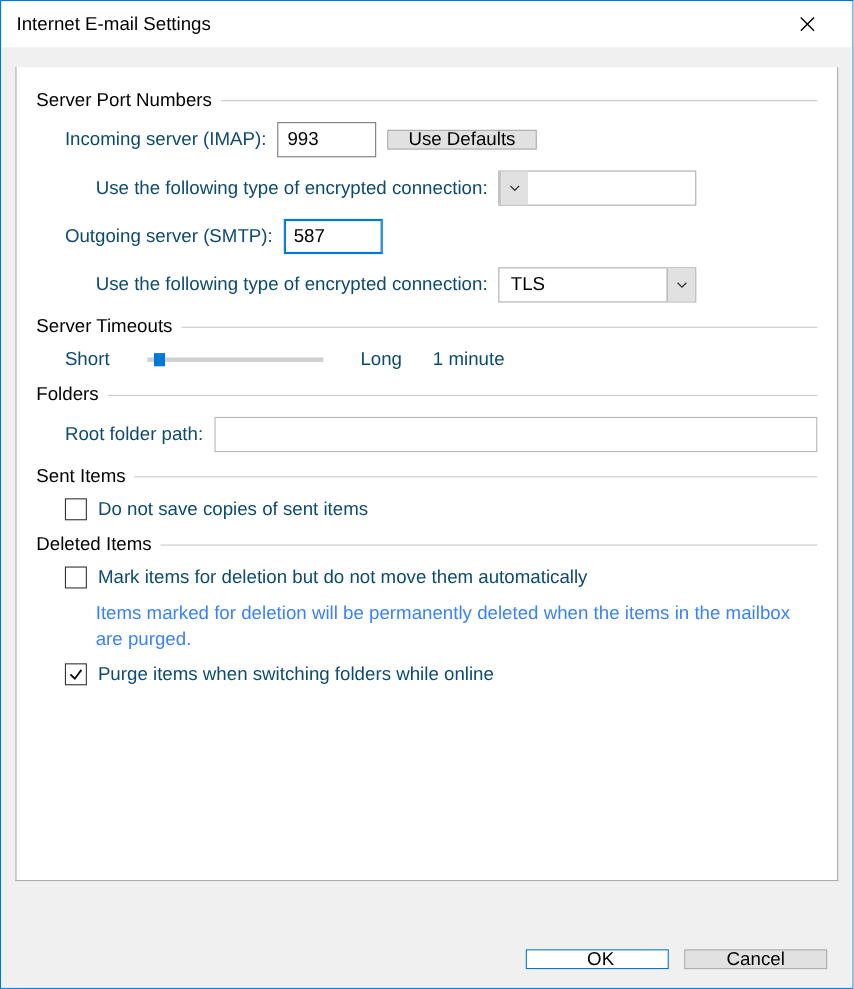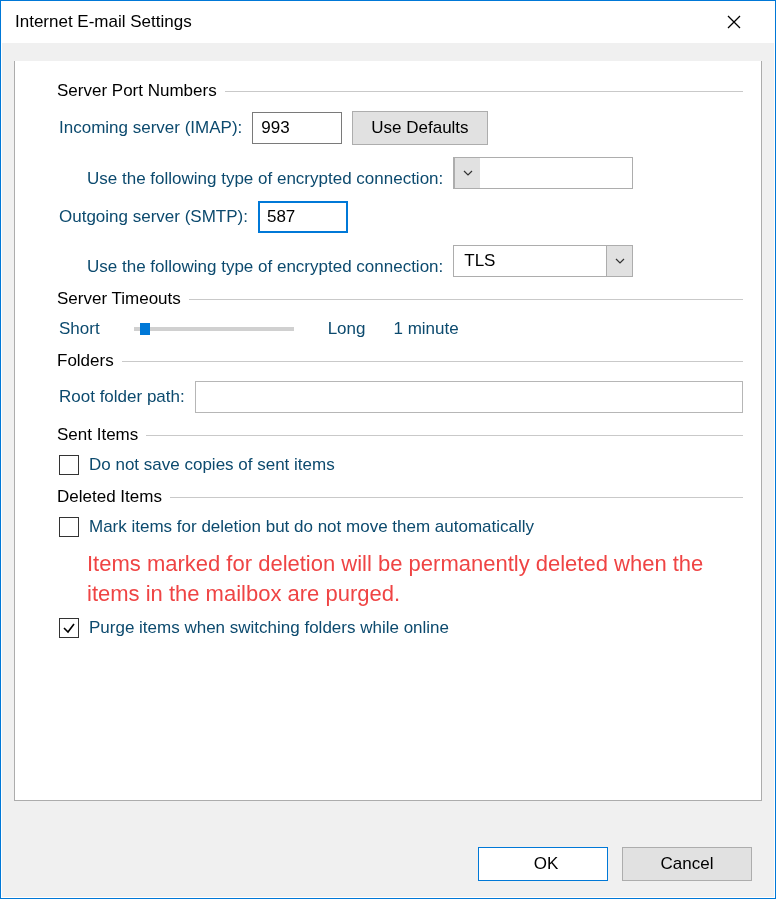--- a/index.html
+++ b/index.html
@@ -12,47 +12,47 @@
 .client { background: #f0f0f0; position: absolute; left: 1px; right: 1px; top: 42px; bottom: 1px; }
 
 .tabs-wrap { padding: 18px 12px 0 12px; }
 .tabs { display: flex; align-items: flex-end; height: 36px; position: relative; }
 .tabs::after { content:""; position:absolute; left:0; right:0; bottom:0; height:1px; background:#acacac; z-index:0;}
 .tab { padding: 6px 18px 6px 18px; font-size: 17px; color:#000; background:#f0f0f0; border:1px solid transparent; border-bottom:none; position:relative; z-index:1; cursor:pointer;}
 .tab.active { background:#fff; border:1px solid #acacac; border-bottom:1px solid #fff; z-index:2;}
 .tabpanel { background:#fff; border:1px solid #acacac; border-top:none; padding: 14px 18px 18px 18px; height: 740px;}
 
 .group { margin-top: 6px; margin-bottom: 4px; }
-.group-header { display:flex; align-items:center; gap:8px; font-size:17px; color:#000; margin-bottom:10px;margin-left:24px;}
+.group-header { display:flex; align-items:center; gap:8px; font-size:17px; color:#000; margin-bottom:10px;}
 .group-header .line { flex:1; height:1px; background:#c9c9c9; }
 .row { display:flex; align-items:center; gap:10px; margin: 6px 0 12px 0; }
 .indent1 { padding-left: 26px; }
-.indent2 { padding-left: 54px; align-items: flex-end; }
+.indent2 { padding-left: 54px; }
 .label { font-size:17px; color:#0c4a6e; }
 
 .input-num { width: 90px; height: 32px; border:1px solid #7a7a7a; background:#fff; font-size:17px; padding:2px 8px; }
 .input-num.focus { border:1px solid #0078d7; outline:1px solid #0078d7; outline-offset:-2px;}
 .input-text { flex:1; height: 32px; border:1px solid #b6b6b6; background:#fff; font-size:17px; padding:2px 8px; }
 
-.btn { height:34px; padding:0 18px; font-size:17px; background:#e1e1e1; border:1px solid #adadad; cursor:pointer; display:inline-flex; align-items:center; justify-content:center;}
+.btn { height:18px; padding:0 18px; font-size:17px; background:#e1e1e1; border:1px solid #adadad; cursor:pointer; display:inline-flex; align-items:center; justify-content:center;}
 .btn.primary { background:#fff; border:1px solid #0078d7;padding-left:24px; }
 
 .select { height:32px; min-width:180px; border:1px solid #adadad; background:#fff; display:flex; align-items:stretch; cursor:pointer;}
 .select .sel-text { flex:1; padding:3px 10px; font-size:17px; display:flex; align-items:center;}
 .select .sel-btn { width:26px; border-left:1px solid #adadad; background:#e1e1e1; display:flex; align-items:center; justify-content:center;}
 .select .sel-btn svg{width:10px;height:6px;}
 
 .slider-track { width:160px; height:4px; background:#d0d0d0; position:relative; margin:0 6px;}
 .slider-thumb { position:absolute; left:6px; top:-4px; width:10px; height:12px; background:#0078d7;}
 
 .checkbox { width:20px; height:20px; border:1px solid #333; background:#fff; display:inline-flex; align-items:center; justify-content:center; flex-shrink:0; cursor:pointer;}
 .checkbox svg { width:14px; height:14px; display:none;}
 .checkbox.checked svg { display:block; }
 
-.helper { font-size:22px; color:#ef4444; padding-left:54px; margin-bottom:10px; line-height:1.35;}
+.helper { font-size:17px; color:#3b82f6; padding-left:54px; margin-bottom:10px; line-height:1.35;}
 
 .buttons-row { position:absolute; right:22px; bottom:16px; display:flex; gap:14px;}
 .buttons-row .btn { width:130px; }
 </style>
 </head>
 <body>
 
 <div class="window">
   <div class="titlebar">
     <div class="title">Internet E-mail Settings</div>

